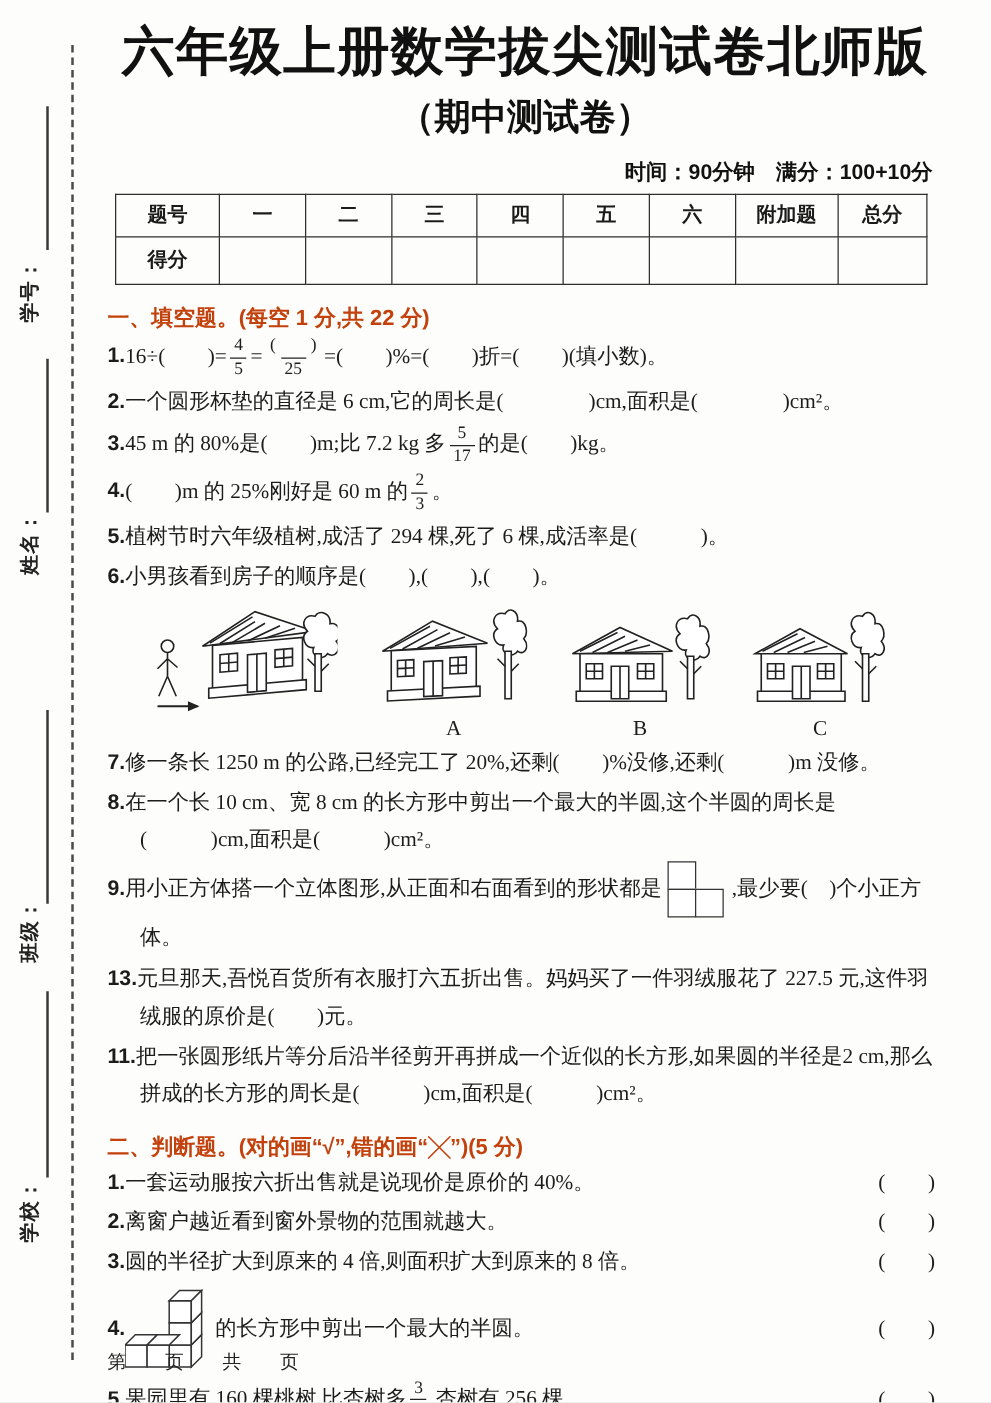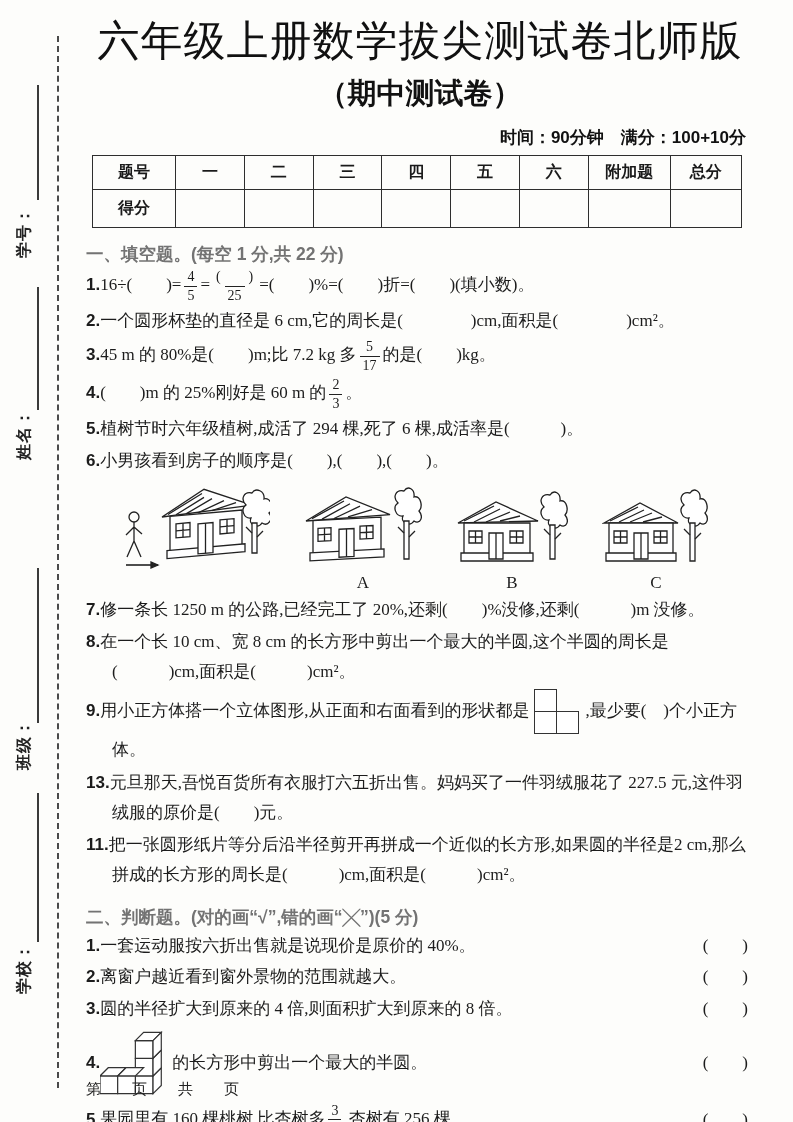--- a/index.html
+++ b/index.html
@@ -10,36 +10,36 @@
   }
   
   .binding-dash{position:absolute;left:57px;top:36px;height:1052px;width:0;
     border-left:2px dashed #4a4a4a;}
   .write-line{position:absolute;left:37px;width:2px;background:#3a3a3a;}
   .side-label{position:absolute;left:14px;transform:rotate(-90deg);
     transform-origin:0 0;font-family:"Liberation Sans", sans-serif;
     font-size:16px;font-weight:600;white-space:nowrap;letter-spacing:1px;color:#222;}
   
   .content{position:absolute;left:86px;top:16px;width:668px;}
-  .title{font-family:"Liberation Sans", sans-serif;font-weight:400;
+  .title{font-family:"Liberation Sans", sans-serif;font-weight:700;
     font-size:42px;line-height:1.2;text-align:center;letter-spacing:1px;color:#111;}
   .subtitle{font-family:"Liberation Sans", sans-serif;font-weight:700;
     font-size:29px;text-align:center;margin-top:8px;color:#111;}
   .meta{font-family:"Liberation Sans", sans-serif;font-weight:700;
     font-size:17px;text-align:right;margin-top:12px;padding-right:8px;color:#111;}
   
   table.score{border-collapse:collapse;width:650px;margin:6px auto 0 6px;
     table-layout:fixed;}
   table.score td{border:1.6px solid #2e2e2e;text-align:center;
     font-family:"Liberation Sans", sans-serif;font-size:16px;font-weight:600;color:#1a1a1a;}
   table.score tr.hd td{height:31px;}
   table.score tr.bd td{height:35px;}
   
   .sec-head{font-size:17.5px;font-weight:700;margin-top:14px;
-    font-family:"Liberation Sans", sans-serif;color:#737373;}
+    font-family:"Liberation Sans", sans-serif;color:#c2410c;}
   .q{font-size:17px;line-height:1.78;padding-left:26px;text-indent:-26px;
     margin-top:2px;}
   .qnum{font-weight:700;font-family:"Liberation Sans", sans-serif;}
   .frac{display:inline-flex;flex-direction:column;align-items:center;
     vertical-align:middle;margin:0 3px;font-size:0.82em;line-height:1.25;text-indent:0;}
   .frac .fd{border-top:1.4px solid #222;}
   .frac .fn,.frac .fd{padding:0 3px;}
   
   .shape-l-tromino{display:inline-block;position:relative;width:46px;height:46px;
     vertical-align:middle;margin:0 5px;text-indent:0;}

